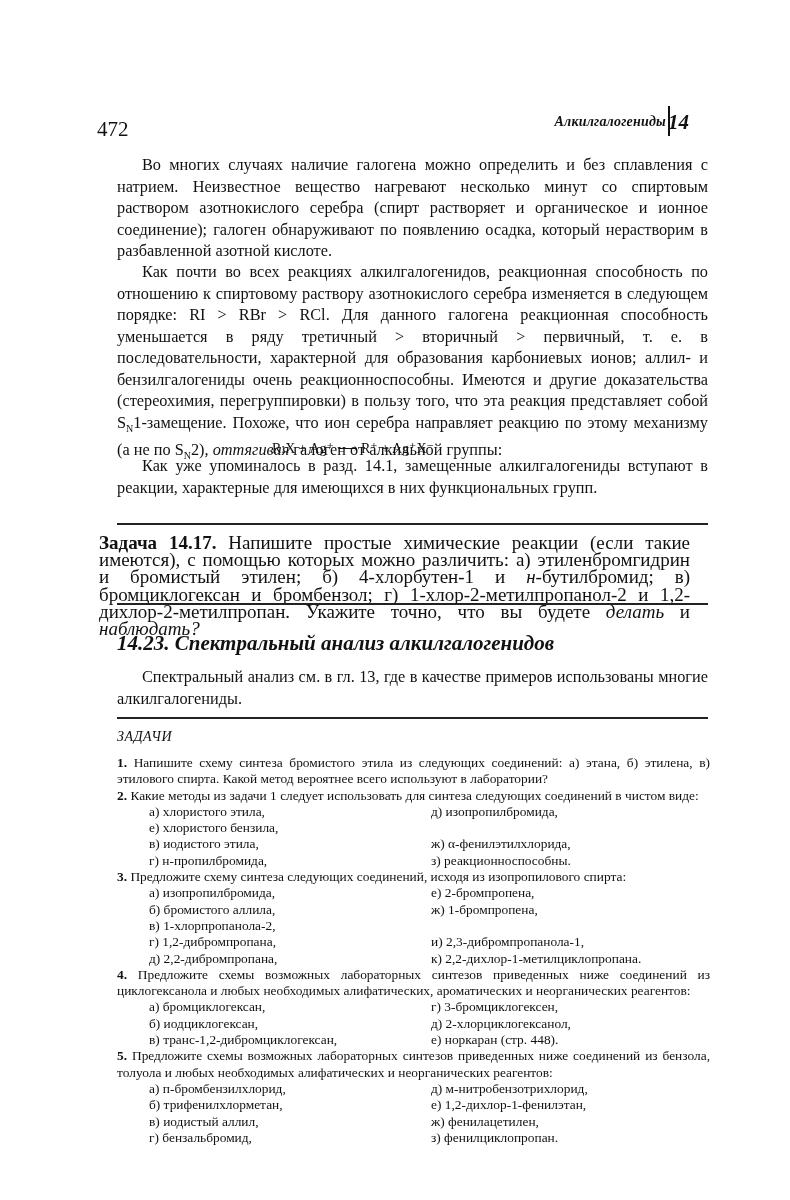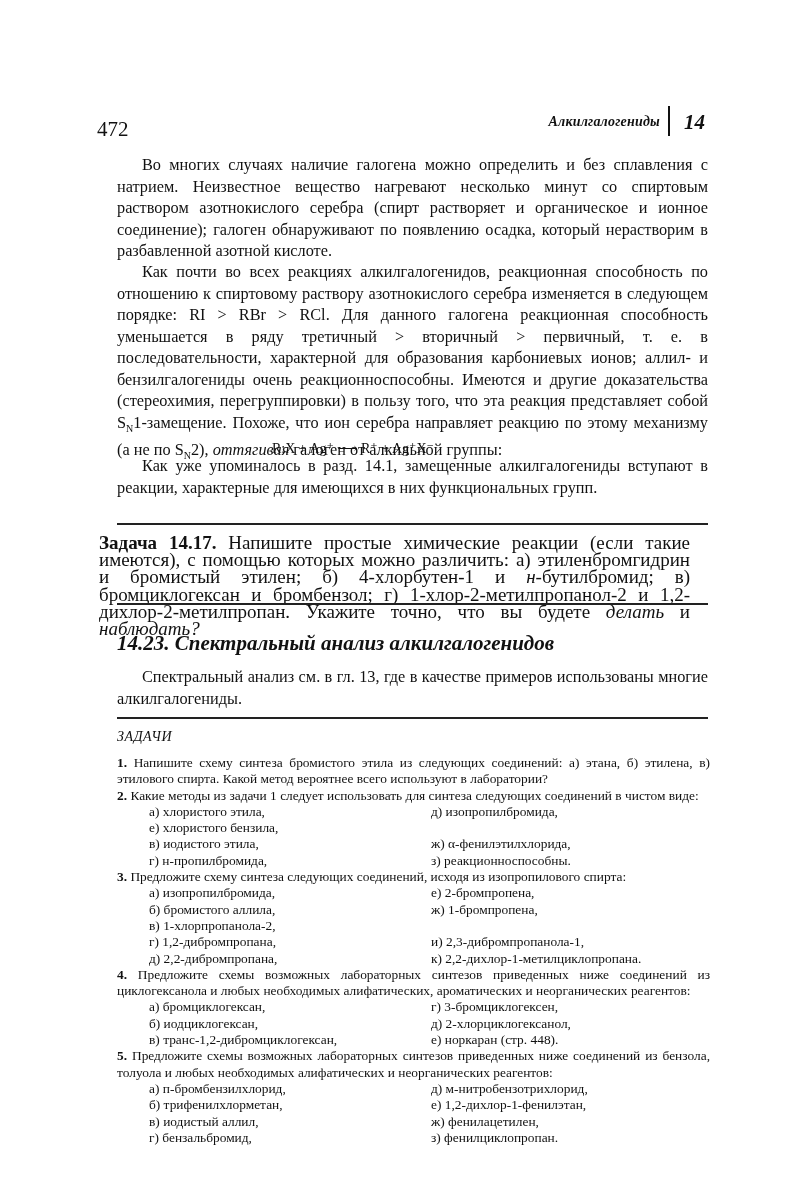--- a/index.html
+++ b/index.html
@@ -1,22 +1,22 @@
 <!DOCTYPE html>
 <html><head>
 <meta charset="utf-8">
 <style>
   html, body { margin:0; padding:0; background:#ffffff; }
   body { width:790px; height:1200px; position:relative; overflow:hidden;
          font-family:"Liberation Serif","DejaVu Serif",serif; color:#111; }
   .page { position:absolute; left:0; top:0; width:790px; height:910px;margin-top:36px; }
   .hdr-num { position:absolute; left:97px; top:81px; font-size:21px; }
-  .hdr-title { position:absolute; right:130px; top:78px; font-size:14px; font-style:italic; font-weight:bold; letter-spacing:0.2px; }
+  .hdr-title { position:absolute; right:124px; top:78px; font-size:14px; font-style:italic; font-weight:bold; letter-spacing:0.2px; }
   .hdr-bar { position:absolute; left:668px; top:70px; width:2px; height:30px; background:#111; }
-  .hdr-chap { position:absolute; left:684px; top:74px; font-size:21px; font-style:italic; font-weight:bold; }
+  .hdr-chap { position:absolute; left:668px; top:74px; font-size:21px; font-style:italic; font-weight:bold; }
 
   .body { position:absolute; left:117px; width:591px; font-size:16.3px; line-height:21.5px; text-align:justify; }
   .p { margin:0; text-indent:25px; }
   .p.noindent { text-indent:0; }
   .eq { position:absolute; left:272px; top:404px; font-size:14px; }
 
   .rule { position:absolute; left:117px; width:591px; height:1.5px; background:#222; }
 
   .task { position:absolute; left:99px; top:498px; width:591px; font-size:19px; line-height:17.2px; text-align:justify;font-family:Liberation Serif, serif; }
   .task b { font-weight:bold; }

